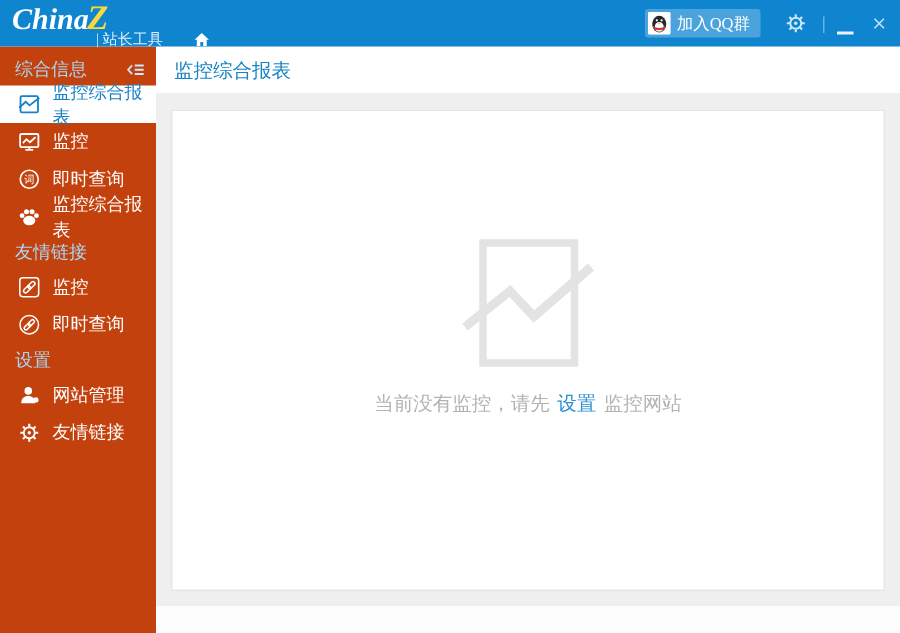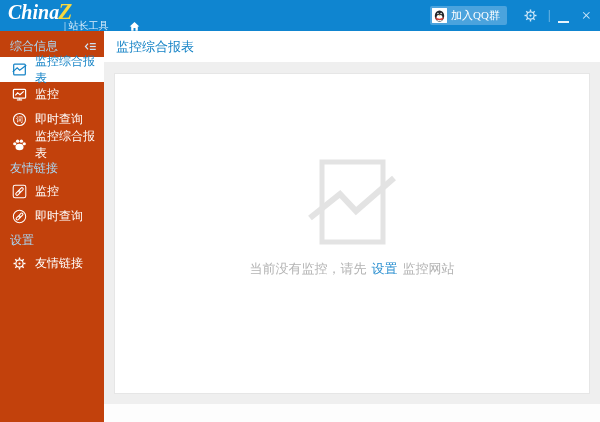--- a/index.html
+++ b/index.html
@@ -191,20 +191,30 @@
             </g>
           </svg>
         </span>
         <span>即时查询</span>
       </div>
 
       <div class="sec-header">
         <span>设置</span>
       </div>
 
+      <div class="item">
+        <span class="ic">
+          <svg viewBox="0 0 16 16" width="15" height="15" fill="currentColor">
+            <circle cx="7.3" cy="4.9" r="2.7"></circle>
+            <path d="M2.3 13.6 c0-3.3 2.2-5.1 5-5.1 s5 1.8 5 5.1 z"></path>
+            <circle cx="12.7" cy="11.3" r="1.9"></circle>
+          </svg>
+        </span>
+        <span>网站管理</span>
+      </div>
 
       <div class="item">
         <span class="ic">
           <svg viewBox="0 0 16 16" width="15" height="15" fill="none" stroke="currentColor" stroke-width="1.3">
             <circle cx="8" cy="8" r="3.9"></circle>
             <circle cx="8" cy="8" r="1.2" fill="currentColor" stroke="none"></circle>
             <g stroke-width="1.5">
               <line x1="12.2" y1="8" x2="14.4" y2="8"></line>
                 <line x1="1.6" y1="8" x2="3.8" y2="8"></line>
               <line x1="8" y1="12.2" x2="8" y2="14.4"></line>

